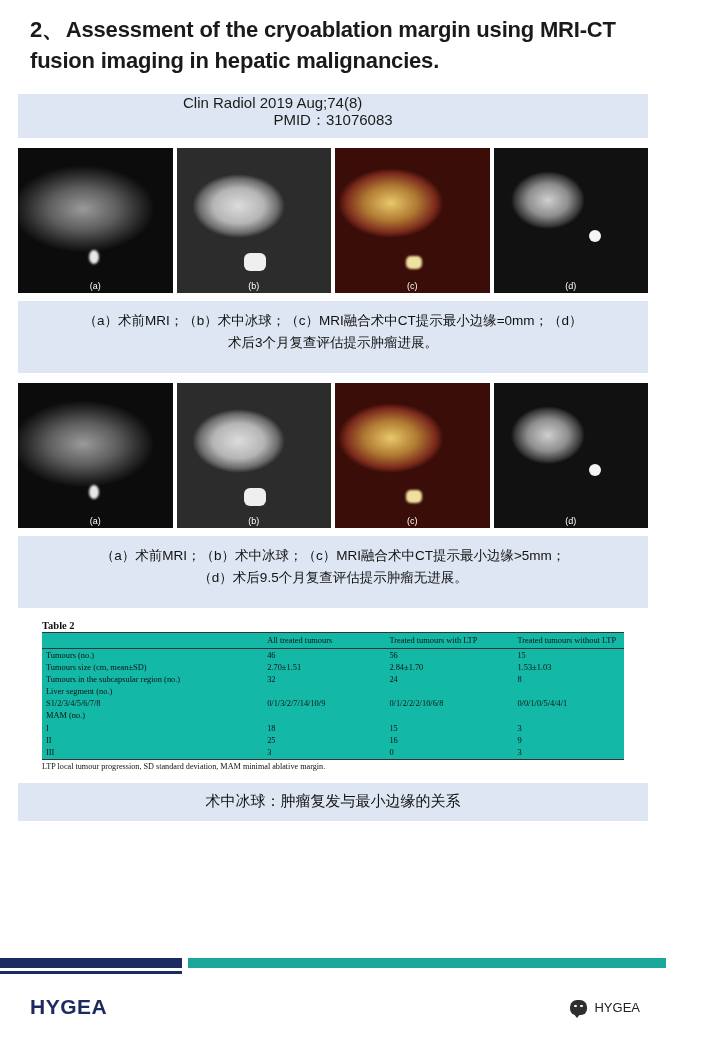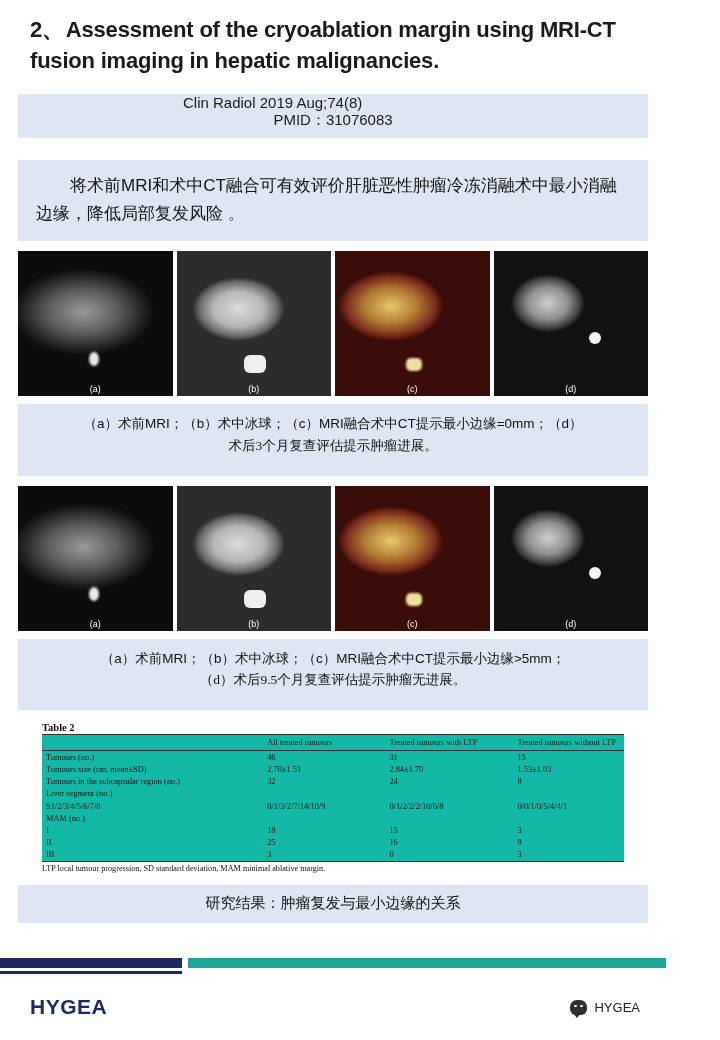--- a/index.html
+++ b/index.html
@@ -129,21 +129,21 @@
   .caption {
     margin: 8px 18px 0 18px;
     background: #dde6f2;
     padding: 9px 16px 19px 16px;
     font-size: 13.5px;
     line-height: 1.62;
     color: #111;
     text-align: center;
   }
   .caption .l1 { display:block; }
-  .caption .l2 { display:block;font-family:Liberation Serif, serif; }
+  .caption .l2 { display:block; }
 
   
   .table-wrap {
     margin: 12px 42px 0 42px;
     background: #ffffff;
     font-family: "Liberation Serif", serif;
     color: #111;
   }
   .tbl-title {
     font-size: 10.5px;
@@ -269,23 +269,20 @@
 
   <div class="title">
     <span class="num">2、</span><span>Assessment of the cryoablation margin using MRI-CT fusion imaging in hepatic malignancies.</span>
   </div>
 
   <div class="journal-band">
     <div class="citation">Clin Radiol 2019 Aug;74(8)</div>
     <div class="pmid">PMID：31076083</div>
   </div>
 
-  <div class="conclusion">
-    <span class="indent"></span><span>将术前MRI和术中CT融合可有效评价肝脏恶性肿瘤冷冻消融术中最小消融边缘，降低局部复发风险 。</span>
-  </div>
 
   <div class="figrow figrow1">
     <div class="figcell mri-a">
       <div class="lbl">(a)</div>
     </div>
     <div class="figcell ct-b">
       <div class="lbl">(b)</div>
     </div>
     <div class="figcell fusion-c">
       <div class="lbl">(c)</div>
@@ -334,21 +331,21 @@
           <th></th>
           <th>All treated tumours</th>
           <th>Treated tumours with LTP</th>
           <th>Treated tumours without LTP</th>
         </tr>
       </thead>
       <tbody>
         <tr>
           <td>Tumours (no.)</td>
           <td>46</td>
-          <td>31</td>
+          <td>56</td>
           <td>15</td>
         </tr>
         <tr>
           <td>Tumours size (cm, mean±SD)</td>
           <td>2.70±1.51</td>
           <td>2.84±1.70</td>
           <td>1.53±1.03</td>
         </tr>
         <tr>
           <td>Tumours in the subcapsular region (no.)</td>
@@ -391,21 +388,21 @@
           <td>3</td>
           <td>0</td>
           <td>3</td>
         </tr>
       </tbody>
     </table>
     <div class="tbl-foot">LTP local tumour progression, SD standard deviation, MAM minimal ablative margin.</div>
   </div>
 
   <div class="result">
-    <span>研究结果：肿瘤复发与最小边缘的关系</span>
+    <span>术中冰球：肿瘤复发与最小边缘的关系</span>
   </div>
 
   <div class="footer-bars">
     <div class="bar-navy"></div>
     <div class="bar-white"></div>
     <div class="bar-teal"></div>
   </div>
   <div class="footer-rule"></div>
 
   <div class="footer">

